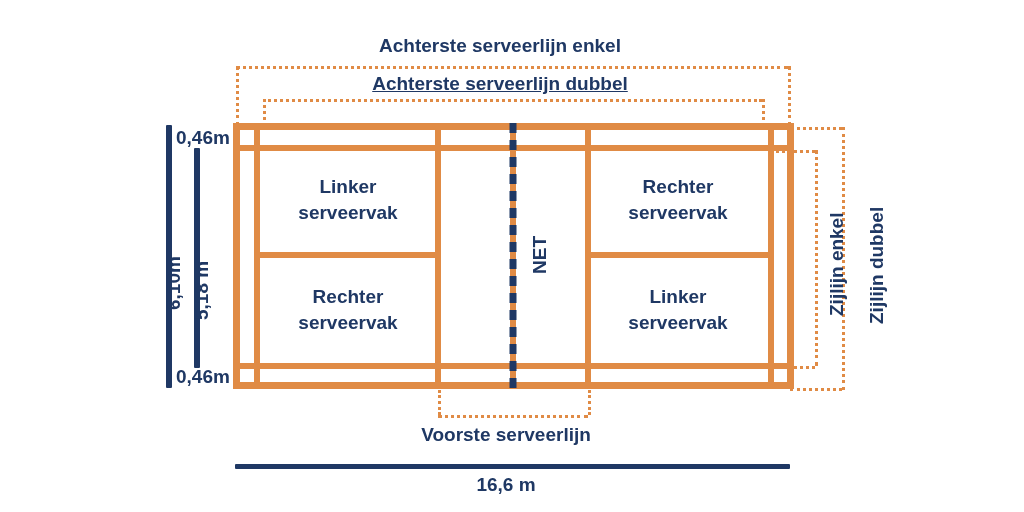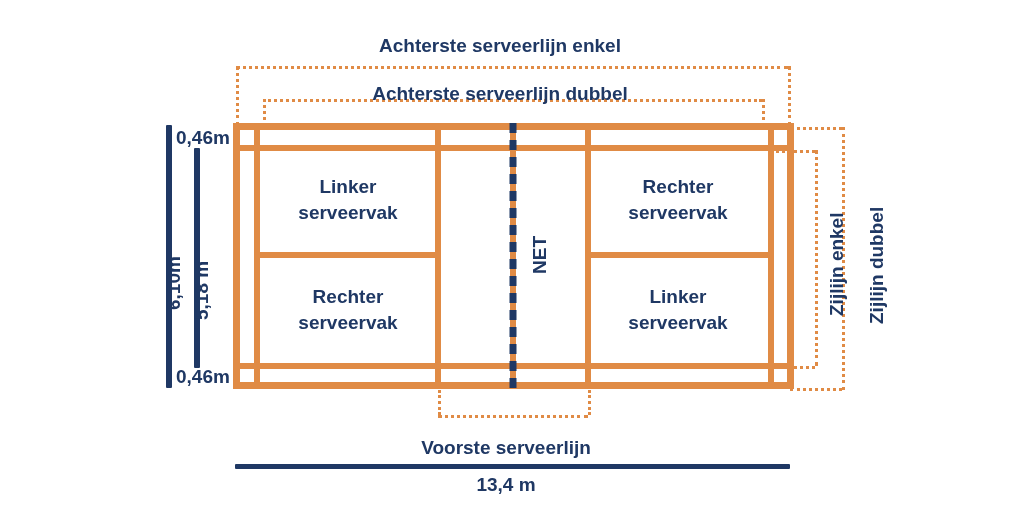--- a/index.html
+++ b/index.html
@@ -48,38 +48,38 @@
 
   <div class="dotted-v" style="left:236px;top:66px;height:60px;"></div>
   <div class="dotted-h" style="left:236px;top:66px;width:552px;"></div>
   <div class="dotted-v" style="left:788px;top:66px;height:60px;"></div>
 
   <div class="dotted-v" style="left:263px;top:99px;height:27px;"></div>
   <div class="dotted-h" style="left:263px;top:99px;width:499px;"></div>
   <div class="dotted-v" style="left:762px;top:99px;height:27px;"></div>
 
   <div class="callout" style="left:500px;top:35px;">Achterste serveerlijn enkel</div>
-  <div class="callout" style="left:500px;top:83px;">Achterste serveerlijn dubbel</div>
+  <div class="callout" style="left:500px;top:73px;text-decoration:underline;">Achterste serveerlijn dubbel</div>
 
   <div class="dotted-h" style="left:790px;top:127px;width:52px;"></div>
   <div class="dotted-v" style="left:842px;top:127px;height:263px;"></div>
   <div class="dotted-h" style="left:790px;top:388px;width:52px;"></div>
 
   <div class="dotted-h" style="left:771px;top:150px;width:44px;"></div>
   <div class="dotted-v" style="left:815px;top:150px;height:216px;"></div>
   <div class="dotted-h" style="left:771px;top:366px;width:44px;"></div>
 
   <div class="rot" style="left:826px;top:316px;">Zijlijn enkel</div>
   <div class="rot" style="left:866px;top:324px;">Zijlijn dubbel</div>
 
   <div class="dotted-v" style="left:438px;top:390px;height:25px;"></div>
   <div class="dotted-h" style="left:438px;top:415px;width:150px;"></div>
   <div class="dotted-v" style="left:588px;top:390px;height:25px;"></div>
 
-  <div class="callout" style="left:506px;top:424px;margin-top:13px;">Voorste serveerlijn</div>
+  <div class="callout" style="left:506px;top:424px;">Voorste serveerlijn</div>
 
   <div class="court-line" style="left:233px;top:123px;width:560px;height:7px;"></div>
 
   <div class="court-line" style="left:233px;top:145px;width:560px;height:6px;"></div>
 
   <div class="court-line" style="left:255px;top:252px;width:183px;height:6px;"></div>
 
   <div class="court-line" style="left:587px;top:252px;width:184px;height:6px;"></div>
 
   <div class="court-line" style="left:233px;top:363px;width:560px;height:6px;"></div>
@@ -130,15 +130,15 @@
   <div class="dim-bar" style="left:166px;top:125px;width:6px;height:263px;"></div>
   <div class="dim-bar" style="left:194px;top:148px;width:6px;height:220px;"></div>
 
   <div class="dimtext v" style="left:163px;top:310px;">6,10m</div>
   <div class="dimtext v" style="left:191px;top:320px;">5,18 m</div>
 
   <div class="dimtext" style="left:176px;top:127px;">0,46m</div>
   <div class="dimtext" style="left:176px;top:366px;">0,46m</div>
 
   <div class="dim-bar" style="left:235px;top:464px;height:5px;width:555px;"></div>
-  <div class="callout" style="left:506px;top:474px;">13,4 m</div>
+  <div class="callout" style="left:506px;top:474px;">16,6 m</div>
 
 </div>
 
 </body></html>

